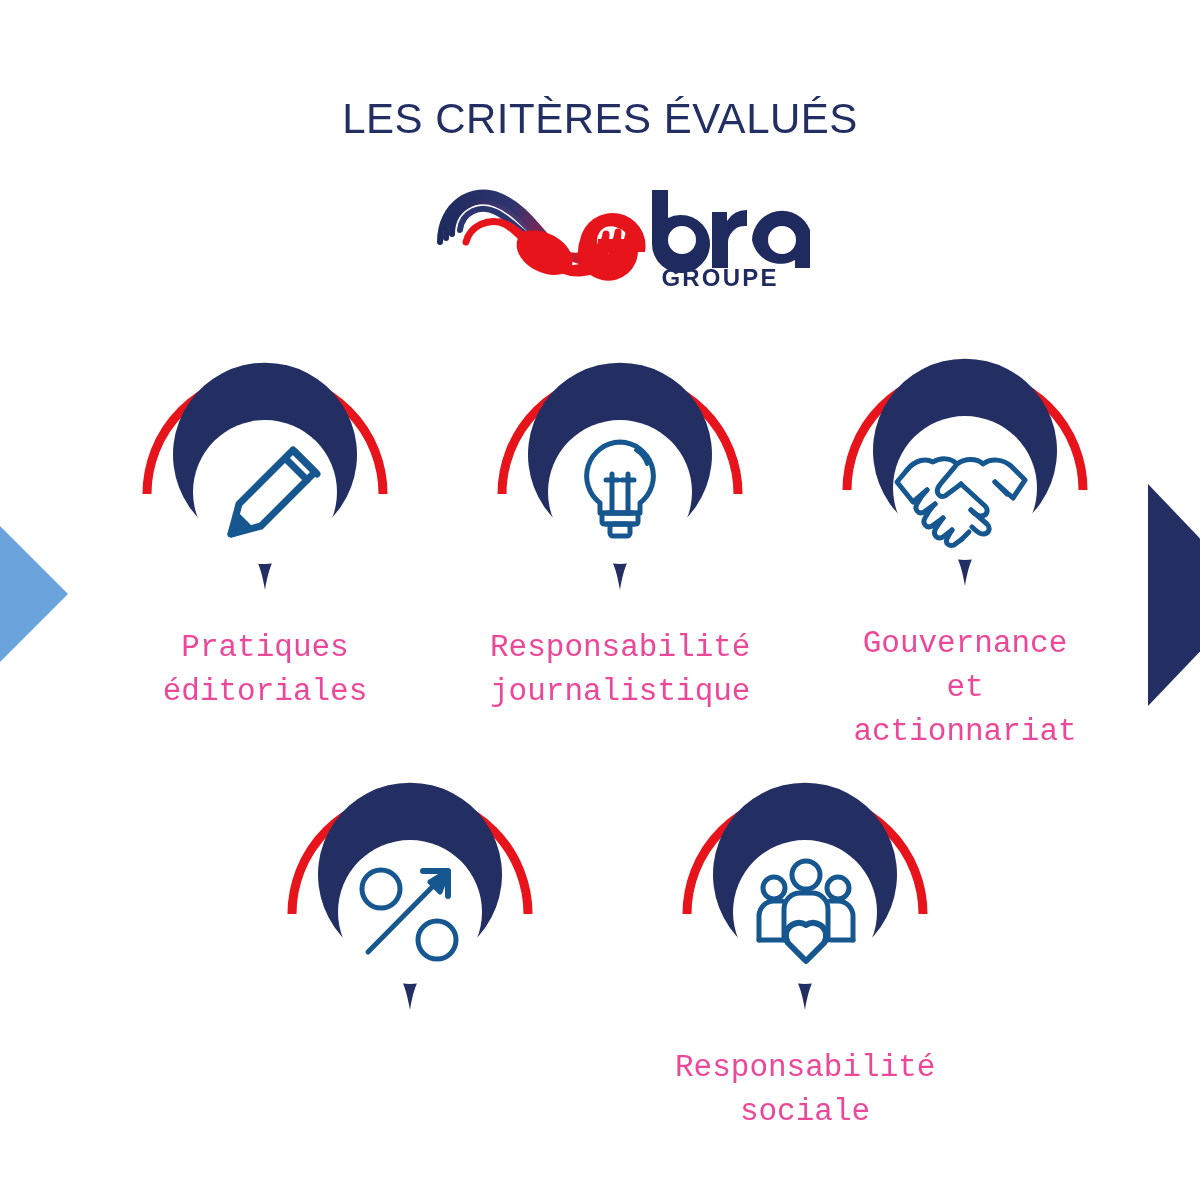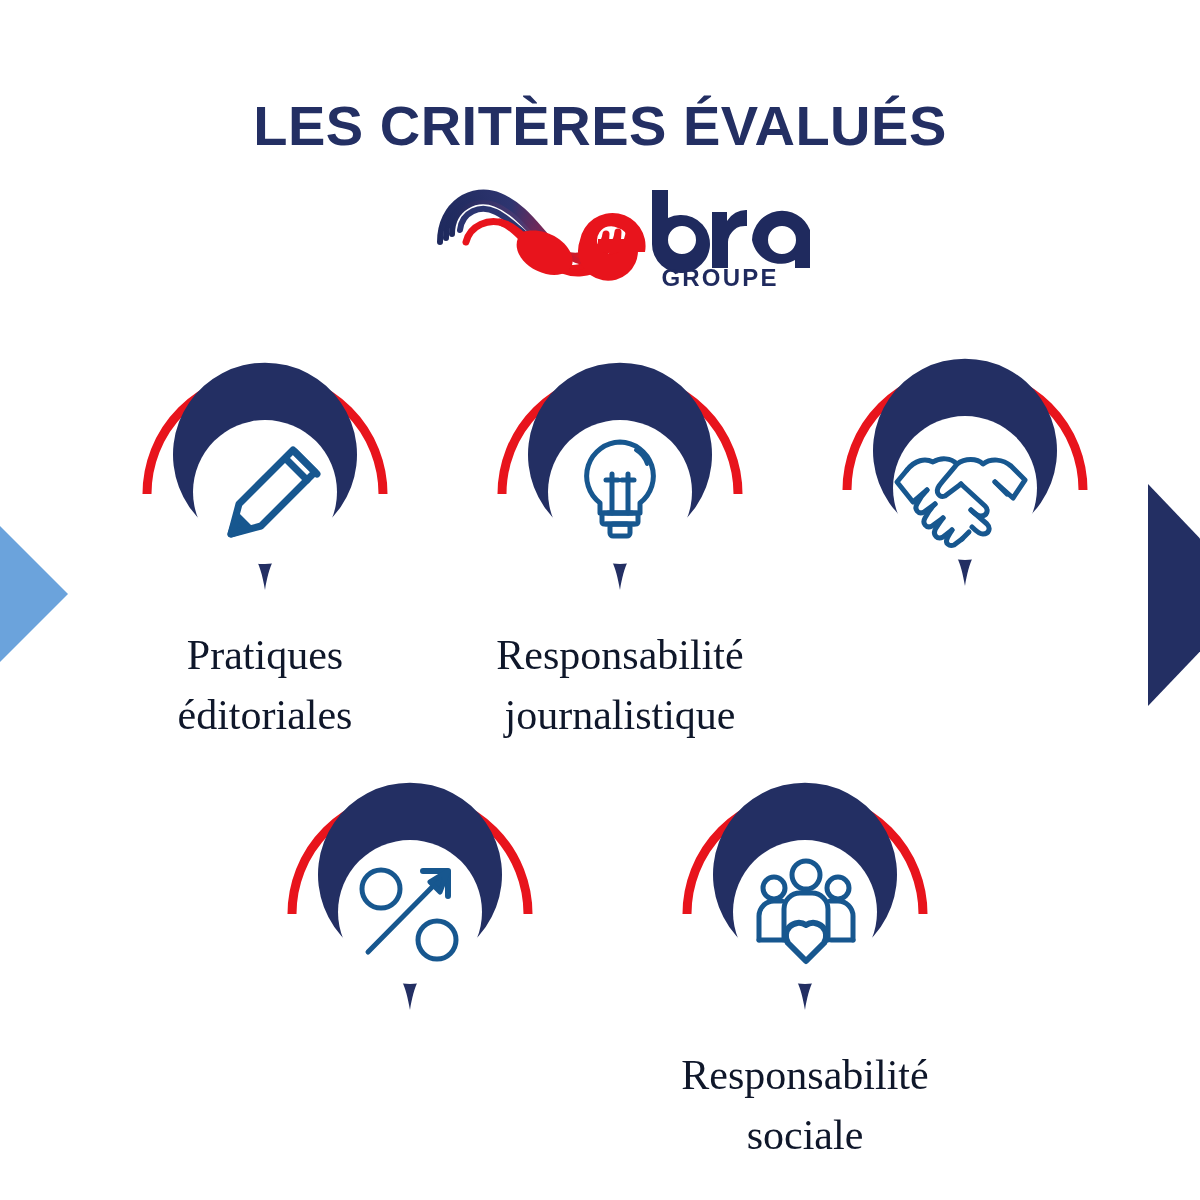--- a/index.html
+++ b/index.html
@@ -23,22 +23,22 @@
     position: absolute;
     left: 0;
     top: 0;
     width: 1200px;
     text-align: center;
   }
   .page-title {
     margin: 0;
     padding-top: 98px;
     font-family: "Liberation Sans", sans-serif;
-    font-size: 56px;
-    font-weight: bold;
+    font-size: 42px;
+    font-weight: normal;
     letter-spacing: 0.5px;
     color: #232f63;
     line-height: 1;
   }
 
   
   .logo-wrap {
     position: absolute;
     left: 430px;
     top: 182px;
@@ -77,25 +77,25 @@
     margin: 0 auto;
   }
   .pin-graphic svg {
     position: absolute;
     left: 0;
     top: 0;
     display: block;
   }
   .pin-label {
     margin: 0;
-    font-family: Liberation Serif, serif;
-    font-size: 42px;
+    font-family: Liberation Mono, monospace;
+    font-size: 31px;
     font-weight: normal;
     line-height: 1.42;
-    color: #0f172a;
+    color: #ec4899;
     white-space: pre-line;
   }
 
   
   .pin-1 { left: 135px;  top: 352px; }
   .pin-2 { left: 490px;  top: 352px; }
   .pin-3 { left: 835px;  top: 348px; }
   
   .pin-4 { left: 280px;  top: 772px; }
   .pin-5 { left: 675px;  top: 772px; }
@@ -244,20 +244,22 @@
           <path d="M92 142 C88 146, 84 152, 82 156 C79 161, 83 167, 89 164 L100 156"></path>
           <path d="M100 156 C96 160, 92 166, 90 170 C87 175, 91 181, 97 178 L108 170"></path>
           <path d="M108 170 C105 174, 102 178, 100 182 C98 187, 102 192, 108 189 L117 182"></path>
           <path d="M117 182 C115 185, 113 188, 112 191 C110 195, 114 199, 119 197 L127 191"></path>
           <path d="M136 162 L152 176 C156 180, 154 186, 148 186 C144 186, 140 182, 137 179"></path>
           <path d="M127 191 L134 184"></path>
           <path d="M160 134 L172 146"></path>
         </g>
       </svg>
     </div>
+    <p class="pin-label">Gouvernance
+et actionnariat</p>
   </div>
 
   <div class="pin-item pin-4">
     <div class="pin-graphic">
       <svg width="260" height="256" viewBox="0 0 260 256" xmlns="http://www.w3.org/2000/svg">
         <path d="M12 142 A118 118 0 0 1 248 142" fill="none" stroke="#e8141c" stroke-width="9"></path>
         <g>
           <path d="M130 238 C126 214, 120 200, 108 192 A92 92 0 1 1 152 192 C140 200, 134 214, 130 238 Z" fill="#232f63"></path>
           <circle cx="130" cy="140" r="72" fill="#ffffff"></circle>
         </g>

